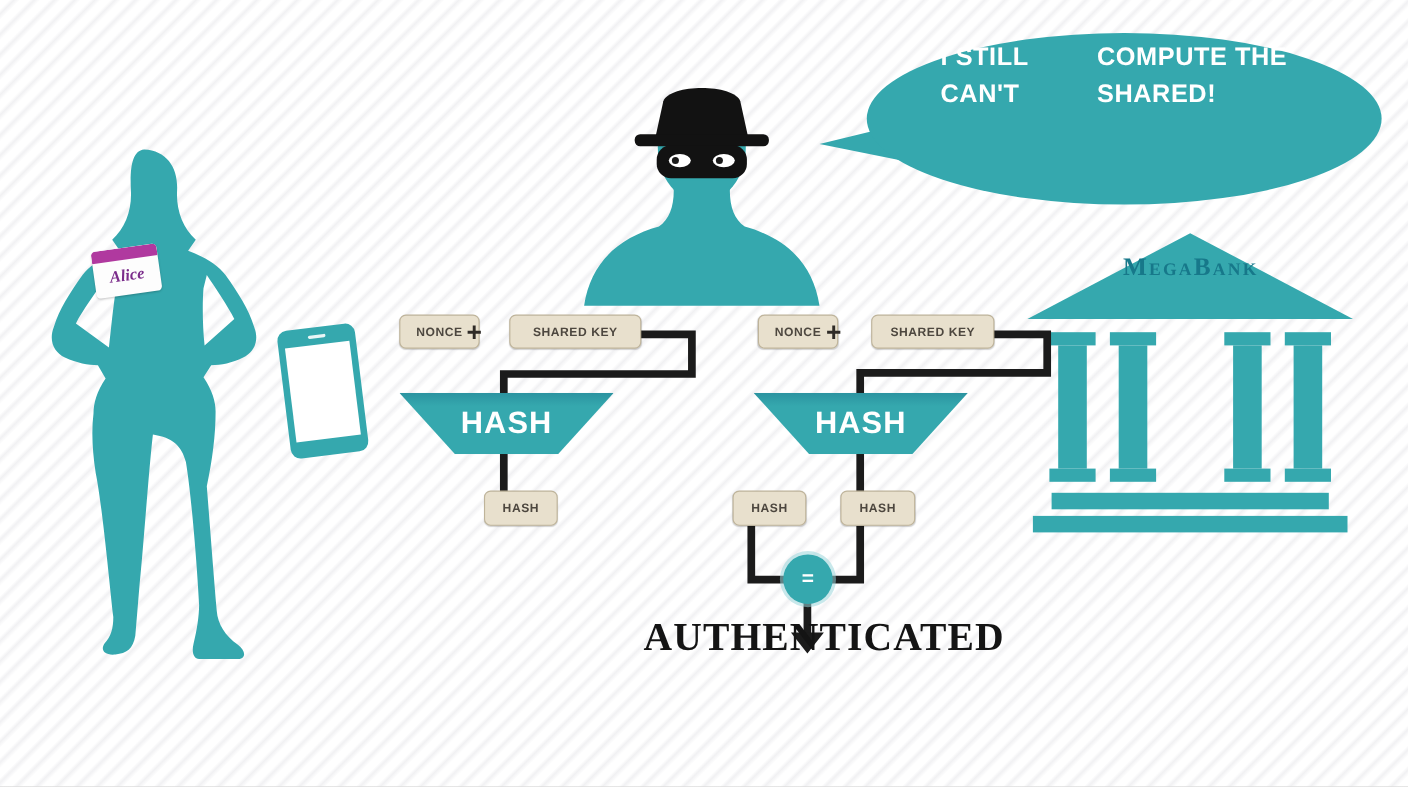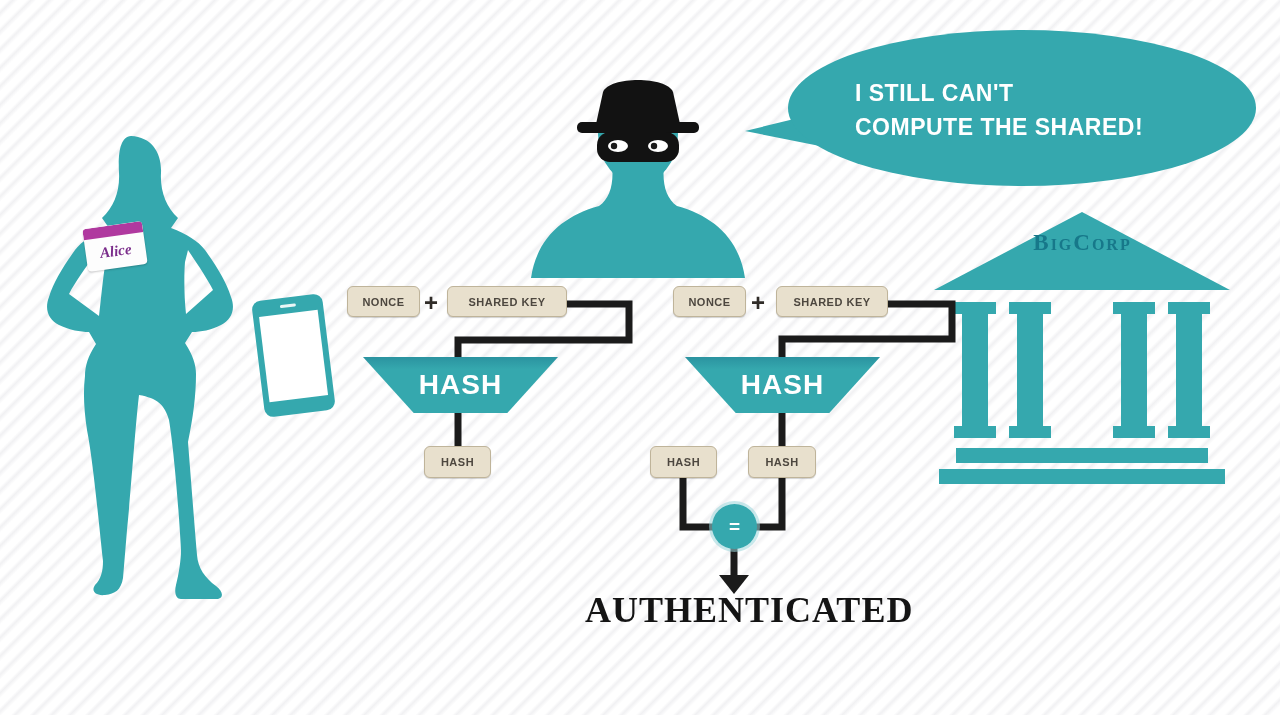--- a/index.html
+++ b/index.html
@@ -18,52 +18,52 @@
   .stage{
     position:relative;width:1280px;height:715px;overflow:hidden;
     background:repeating-linear-gradient(135deg,#ffffff 0px,#ffffff 6px,#f1f1f3 9px,#ffffff 13px);
   }
   svg{position:absolute;display:block;}
   .teal-fill{fill:var(--teal);}
   
   .bubble{
     position:absolute;left:788px;top:30px;width:468px;height:156px;
     background:var(--teal);border-radius:50%;
-    display:flex;flex-direction:column;justify-content:center;
+    display:flex;flex-direction:row;justify-content:center;
     padding-left:67px;padding-top:4px;
   }
   .bubble div{
     color:#fff;font-size:23px;font-weight:bold;line-height:34px;letter-spacing:.5px;
   }
   
   .kbox{
     position:absolute;background:var(--box-bg);
     border:1px solid var(--box-border);border-radius:6px;
     box-shadow:0 1px 1px rgba(0,0,0,.18);
     display:flex;align-items:center;justify-content:center;
-    color:var(--box-text);font-size:11px;font-weight:bold;letter-spacing:.5px;
+    color:var(--box-text);font-size:11px;font-weight:bold;letter-spacing:.5px;margin-left:16px;
   }
   .plus{
     position:absolute;color:#2f2b27;font-size:24px;font-weight:bold;line-height:1;
   }
   .funnel{
     position:absolute;width:195px;height:56px;
     background:linear-gradient(180deg,#2b93a0 0%,var(--teal) 22%);
     clip-path:polygon(0 0,100% 0,74% 100%,26% 100%);
     display:flex;align-items:center;justify-content:center;
     color:#fff;font-size:28px;font-weight:bold;letter-spacing:1px;
   }
   .eq-circle{
     position:absolute;left:712px;top:504px;width:45px;height:45px;border-radius:50%;
     background:var(--teal);box-shadow:0 0 0 3px rgba(154,214,218,.55);
     display:flex;align-items:center;justify-content:center;
     color:#fff;font-size:19px;font-weight:bold;
   }
   .authenticated{
-    position:absolute;left:585px;top:589px;width:300px;text-align:center;
+    position:absolute;left:585px;top:558px;width:300px;text-align:center;
     font-family:"Liberation Serif",serif;font-weight:bold;font-size:36px;
     letter-spacing:1px;color:#141414;
   }
   .bank-name{
     position:absolute;left:955px;top:229px;width:255px;text-align:center;
     font-family:"Liberation Serif",serif;font-variant:small-caps;font-weight:bold;
     font-size:23px;line-height:27px;letter-spacing:2px;color:var(--teal-dark-text);
   }
   
   .badge{
@@ -160,21 +160,21 @@
       <g>
         <rect class="teal-fill" x="236" y="92" width="42" height="12"></rect>
         <rect class="teal-fill" x="244" y="104" width="26" height="112"></rect>
         <rect class="teal-fill" x="236" y="216" width="42" height="12"></rect>
       </g>
     </g>
     <rect class="teal-fill" x="24" y="238" width="252" height="15"></rect>
     <rect class="teal-fill" x="7" y="259" width="286" height="15"></rect>
   </svg>
   <div class="bank-name">
-    <div>BigCorp</div>
+    <div>MegaBank</div>
   </div>
 
   <svg style="left:0;top:0;" width="1280" height="715" viewBox="0 0 1280 715">
     <polygon class="teal-fill" points="848,106 745,131 850,152"></polygon>
     <g fill="none" stroke="var(--line-black)" stroke-width="7">
       <path d="M566,304 L629,304 L629,340 L458,340 L458,360"></path>
       <path d="M458,410 L458,447"></path>
       <path d="M886,304 L952,304 L952,339 L782,339 L782,360"></path>
       <path d="M782,410 L782,449"></path>
       <path d="M683,478 L683,527 L716,527"></path>

